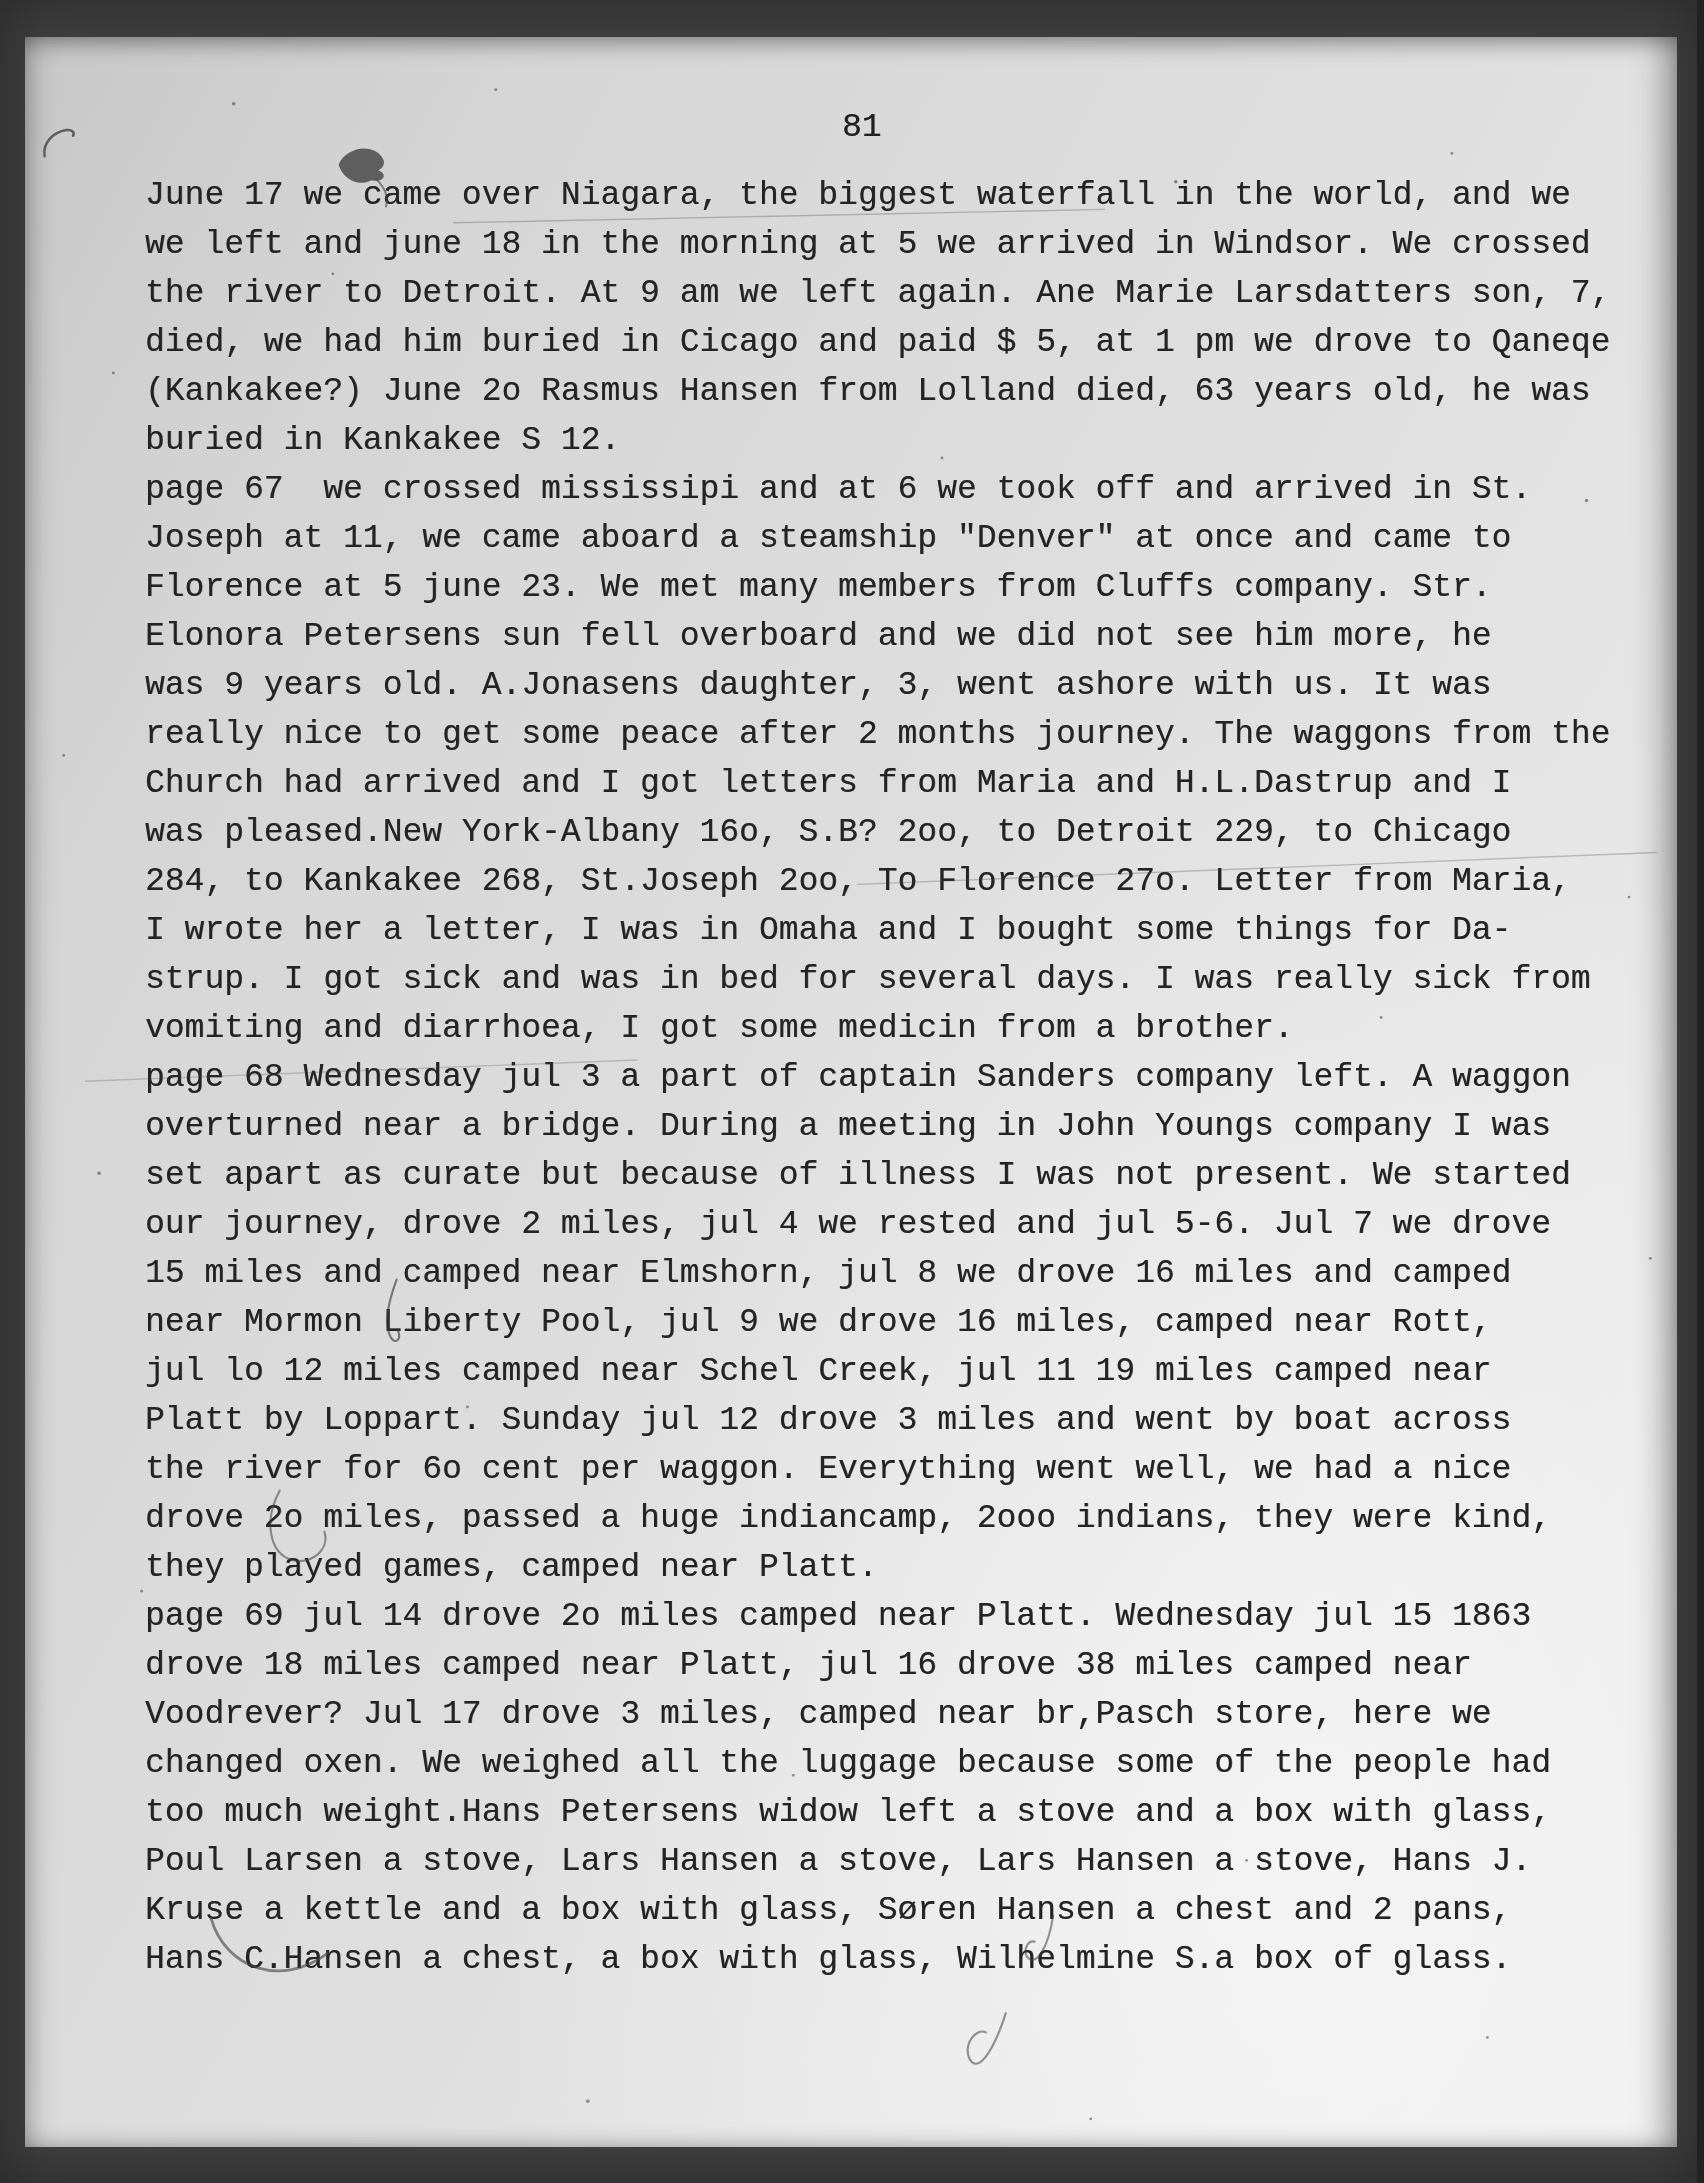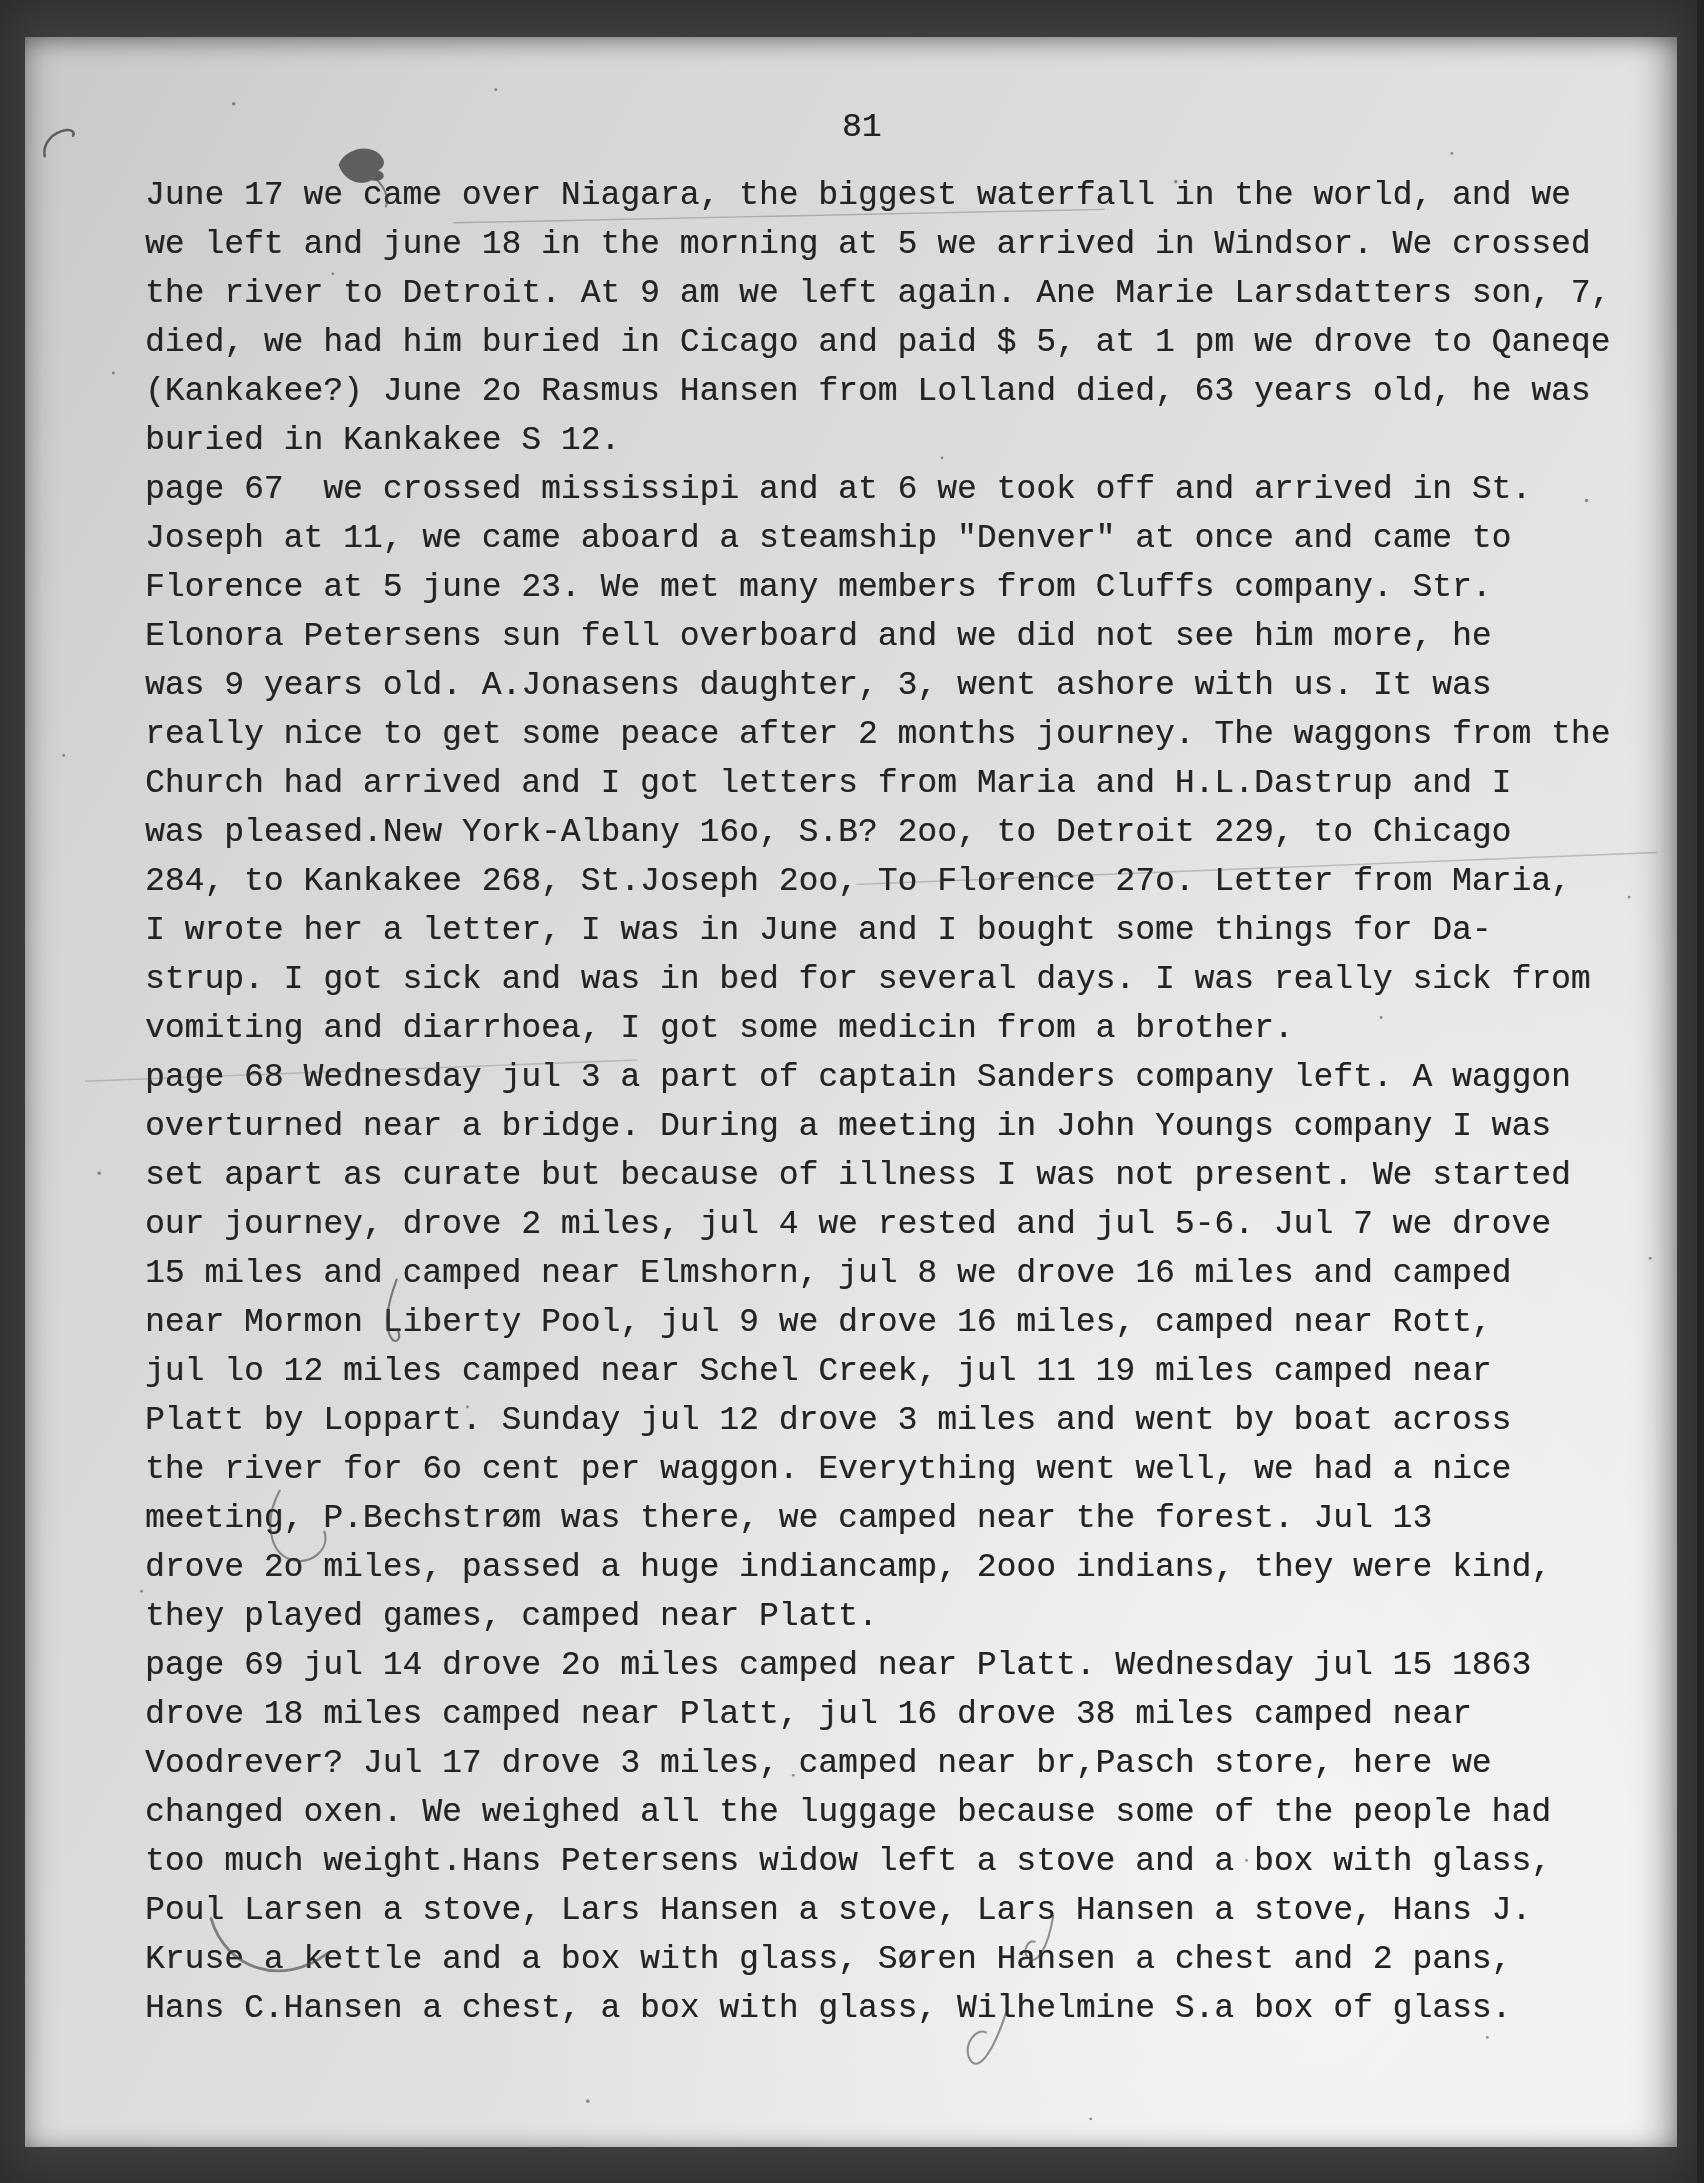--- a/index.html
+++ b/index.html
@@ -85,33 +85,32 @@
       <div class="line">buried in Kankakee S 12.</div>
       <div class="line">page 67  we crossed mississipi and at 6 we took off and arrived in St.</div>
       <div class="line">Joseph at 11, we came aboard a steamship "Denver" at once and came to</div>
       <div class="line">Florence at 5 june 23. We met many members from Cluffs company. Str.</div>
       <div class="line">Elonora Petersens sun fell overboard and we did not see him more, he</div>
       <div class="line">was 9 years old. A.Jonasens daughter, 3, went ashore with us. It was</div>
       <div class="line">really nice to get some peace after 2 months journey. The waggons from the</div>
       <div class="line">Church had arrived and I got letters from Maria and H.L.Dastrup and I</div>
       <div class="line">was pleased.New York-Albany 16o, S.B? 2oo, to Detroit 229, to Chicago</div>
       <div class="line">284, to Kankakee 268, St.Joseph 2oo, To Florence 27o. Letter from Maria,</div>
-      <div class="line">I wrote her a letter, I was in June and I bought some things for Da-</div>
+      <div class="line">I wrote her a letter, I was in Omaha and I bought some things for Da-</div>
       <div class="line">strup. I got sick and was in bed for several days. I was really sick from</div>
       <div class="line">vomiting and diarrhoea, I got some medicin from a brother.</div>
       <div class="line">page 68 Wednesday jul 3 a part of captain Sanders company left. A waggon</div>
       <div class="line">overturned near a bridge. During a meeting in John Youngs company I was</div>
       <div class="line">set apart as curate but because of illness I was not present. We started</div>
       <div class="line">our journey, drove 2 miles, jul 4 we rested and jul 5-6. Jul 7 we drove</div>
       <div class="line">15 miles and camped near Elmshorn, jul 8 we drove 16 miles and camped</div>
       <div class="line">near Mormon Liberty Pool, jul 9 we drove 16 miles, camped near Rott,</div>
       <div class="line">jul lo 12 miles camped near Schel Creek, jul 11 19 miles camped near</div>
       <div class="line">Platt by Loppart. Sunday jul 12 drove 3 miles and went by boat across</div>
       <div class="line">the river for 6o cent per waggon. Everything went well, we had a nice</div>
-      <div class="line">meeting, P.Bechstrøm was there, we camped near the forest. Jul 13</div>
       <div class="line">drove 2o miles, passed a huge indiancamp, 2ooo indians, they were kind,</div>
       <div class="line">they played games, camped near Platt.</div>
       <div class="line">page 69 jul 14 drove 2o miles camped near Platt. Wednesday jul 15 1863</div>
       <div class="line">drove 18 miles camped near Platt, jul 16 drove 38 miles camped near</div>
       <div class="line">Voodrever? Jul 17 drove 3 miles, camped near br,Pasch store, here we</div>
       <div class="line">changed oxen. We weighed all the luggage because some of the people had</div>
       <div class="line">too much weight.Hans Petersens widow left a stove and a box with glass,</div>
       <div class="line">Poul Larsen a stove, Lars Hansen a stove, Lars Hansen a stove, Hans J.</div>
       <div class="line">Kruse a kettle and a box with glass, Søren Hansen a chest and 2 pans,</div>
       <div class="line">Hans C.Hansen a chest, a box with glass, Wilhelmine S.a box of glass.</div>

